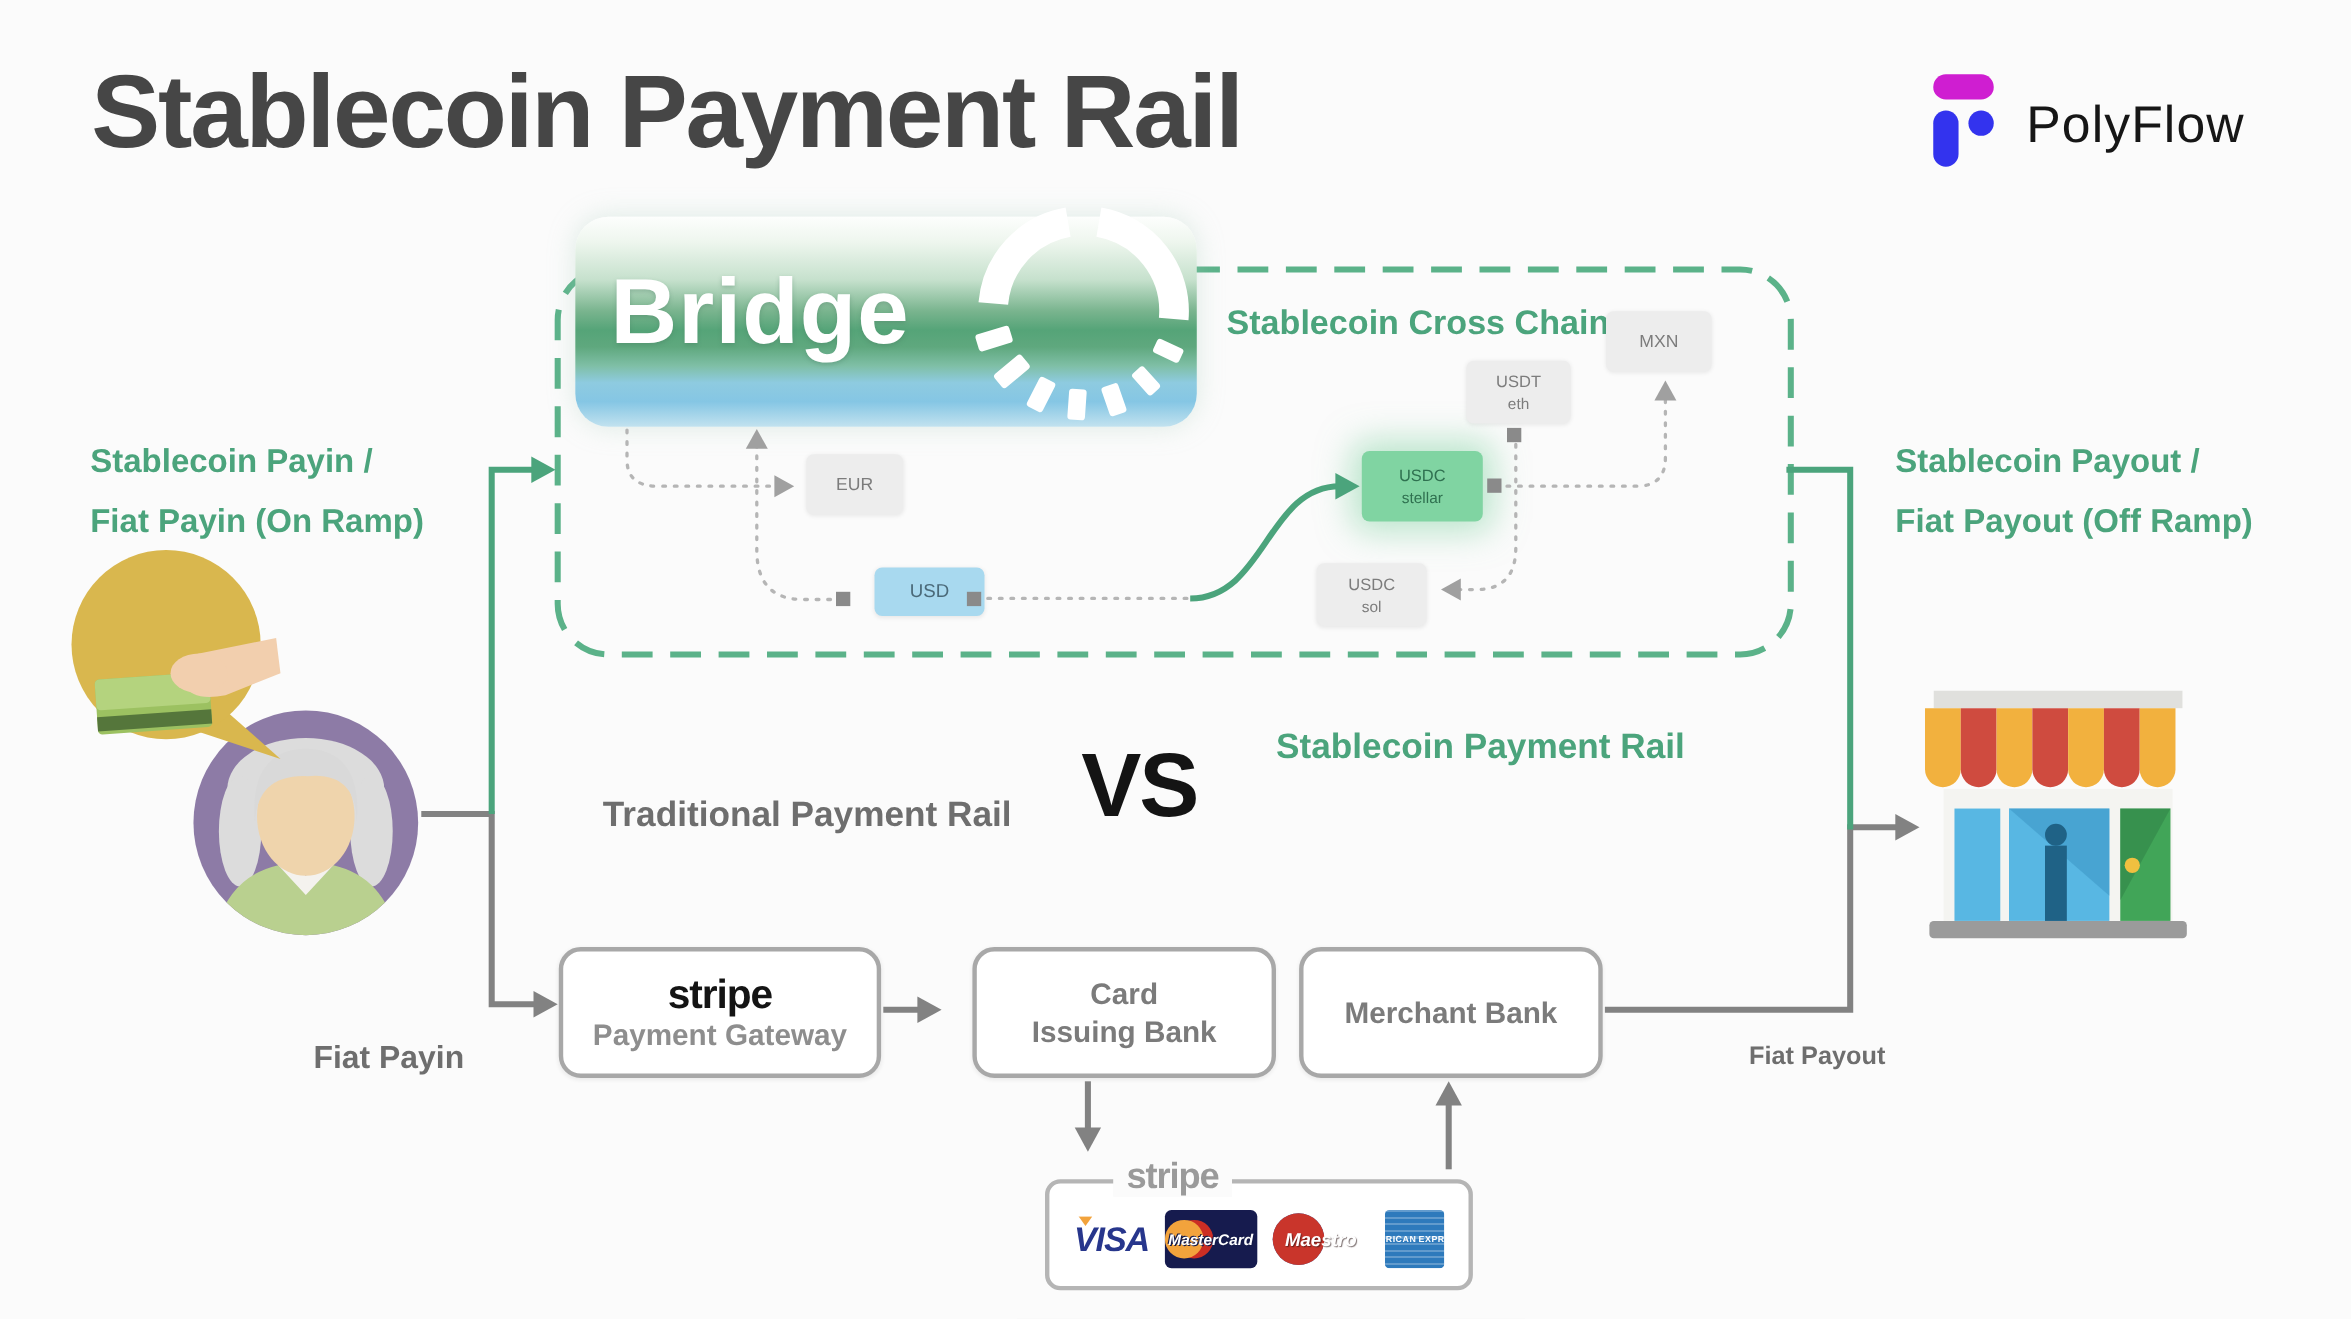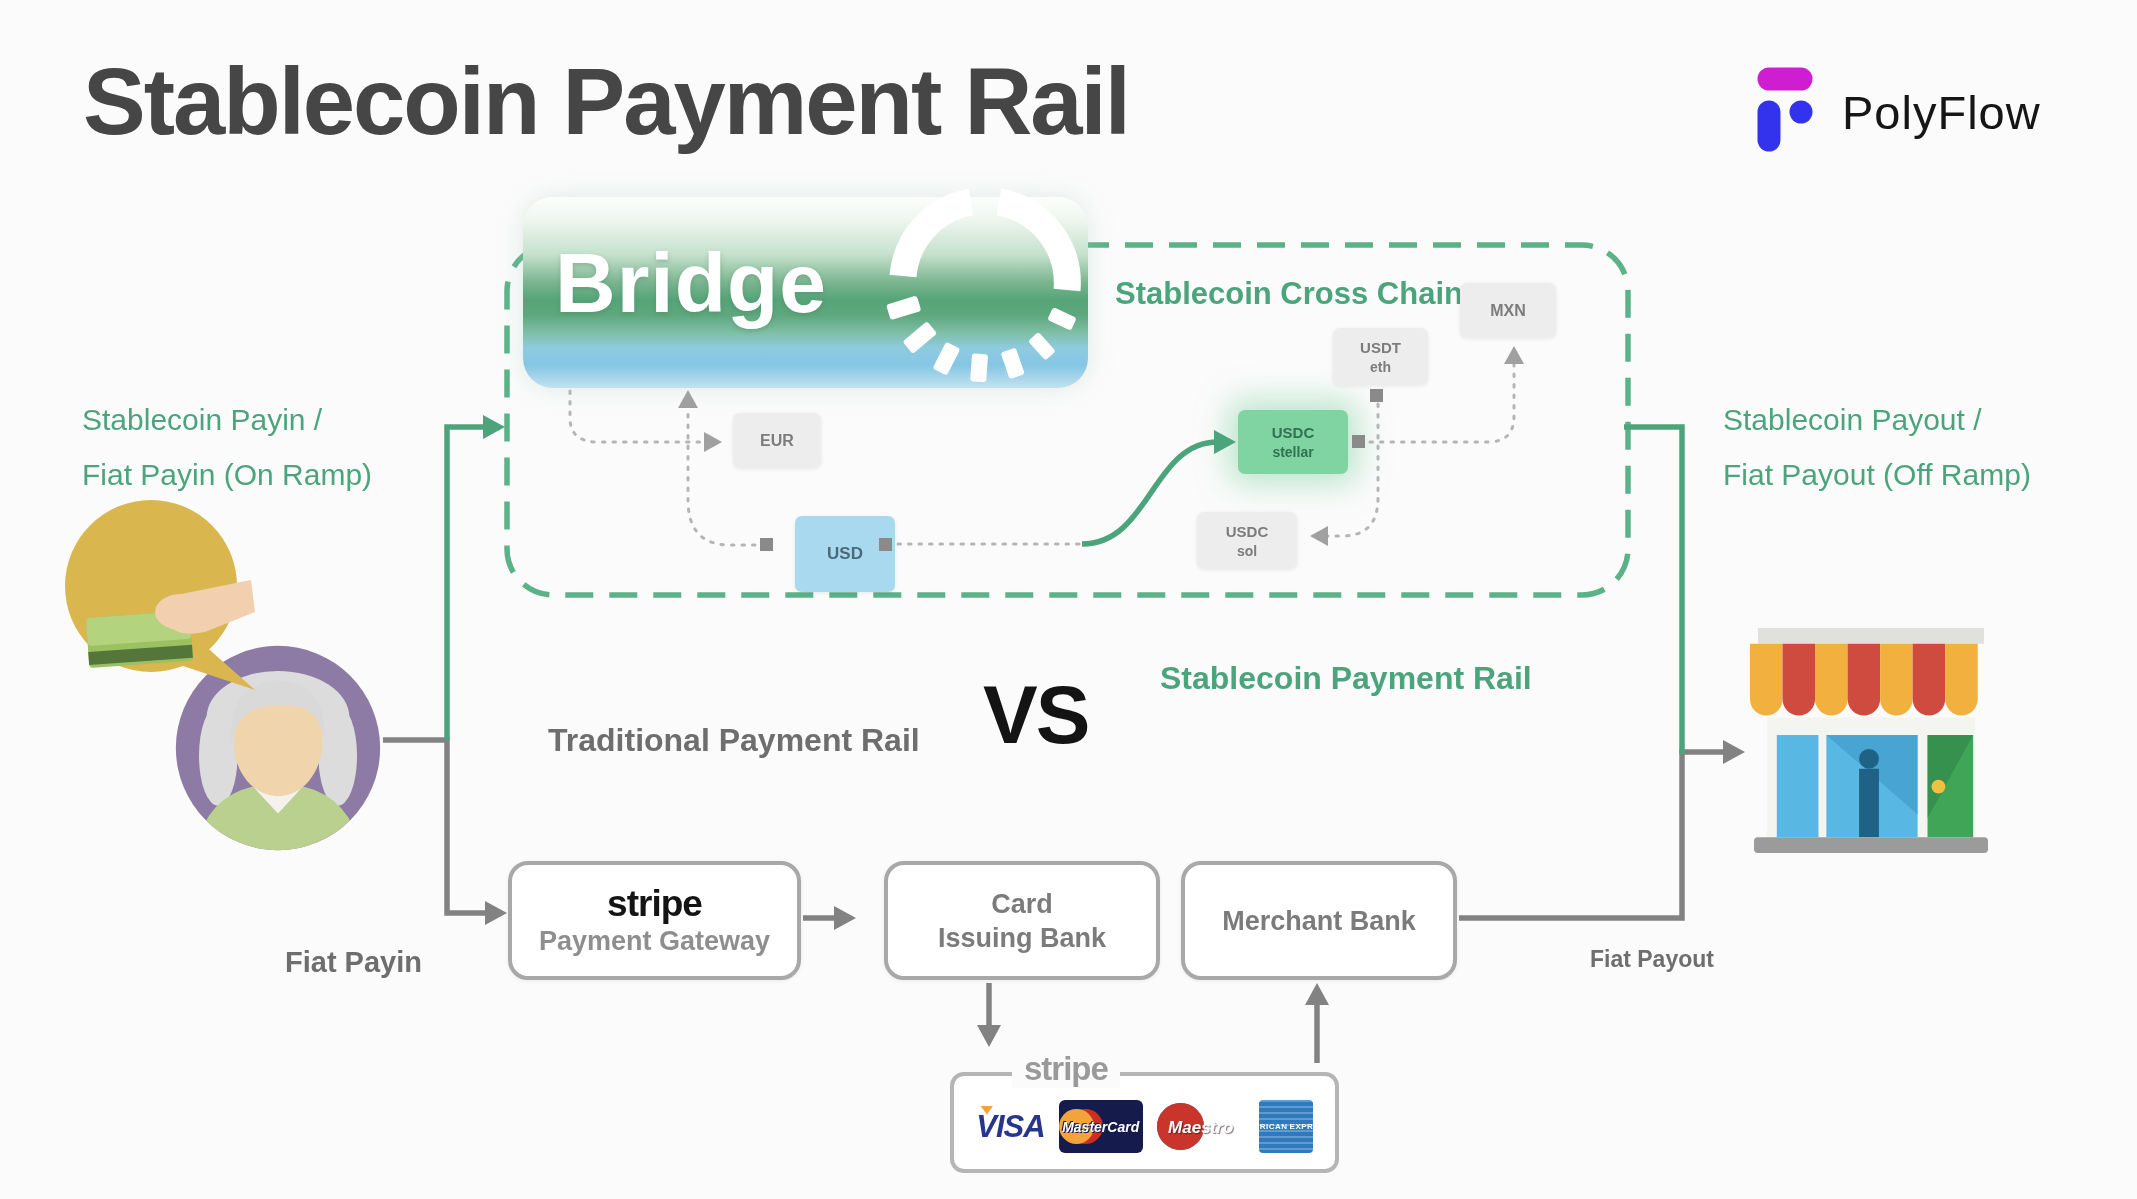--- a/index.html
+++ b/index.html
@@ -23,29 +23,29 @@
   #bridge-banner{left:523px;top:197px;width:565px;height:191px;border-radius:30px;z-index:2;
     background:linear-gradient(180deg,#fdfefd 0%,#eef6ee 12%,#c6e1cd 30%,#79b48e 45%,#55a478 54%,#5fa87e 62%,#7fbfa6 71%,#8ecbe0 79%,#85c6e4 88%,#c2e2ef 100%);
     box-shadow:0 0 24px rgba(170,205,190,.35);}
   #bridge-banner .bridge-word{position:absolute;left:32px;top:38px;font-size:84px;font-weight:bold;color:#ffffff;
     letter-spacing:1px;text-shadow:0 2px 4px rgba(70,120,95,.35);}
 
   
   svg.layer{position:absolute;left:0;top:0;pointer-events:none;}
   #under-svg{z-index:1;} #over-svg{z-index:6;}
 
-  .green-label{font-size:30px;font-weight:normal;color:var(--green);line-height:55px;z-index:3;}
+  .green-label{font-size:30px;font-weight:bold;color:var(--green);line-height:55px;z-index:3;}
   #cross-chain-title{left:1115px;top:276px;font-size:31px;font-weight:bold;color:var(--green);z-index:3;}
 
   .node{z-index:3;border-radius:7px;background:var(--node-gray);color:var(--node-text);
     display:flex;flex-direction:column;align-items:center;justify-content:center;
-    font-weight:bold;box-shadow:0 1px 4px rgba(0,0,0,.08);text-align:right;}
+    font-weight:normal;box-shadow:0 1px 4px rgba(0,0,0,.08);text-align:right;}
   .node .l1{font-size:15px;} .node .l2{font-size:14px;margin-top:3px;}
   #node-eur{left:733px;top:413px;width:88px;height:55px;font-size:16px;}
-  #node-usd{left:795px;top:516px;width:100px;height:76px;font-size:17px;background:var(--usd-blue);color:#4b6a79;}
+  #node-usd{left:795px;top:516px;width:100px;height:44px;font-size:17px;background:var(--usd-blue);color:#4b6a79;}
   #node-usdc-stellar{left:1238px;top:410px;width:110px;height:64px;background:var(--stellar-green);color:#2f7150;
      box-shadow:0 0 30px 10px rgba(126,210,160,.5);}
   #node-usdt-eth{left:1333px;top:328px;width:95px;height:57px;}
   #node-usdc-sol{left:1197px;top:512px;width:100px;height:57px;}
   #node-mxn{left:1460px;top:283px;width:96px;height:55px;font-size:16px;}
 
   #label-payin{left:82px;top:392px;}
   #label-payout{left:1723px;top:392px;}
 
   #avatar-wrap{left:172px;top:642px;z-index:3;}

